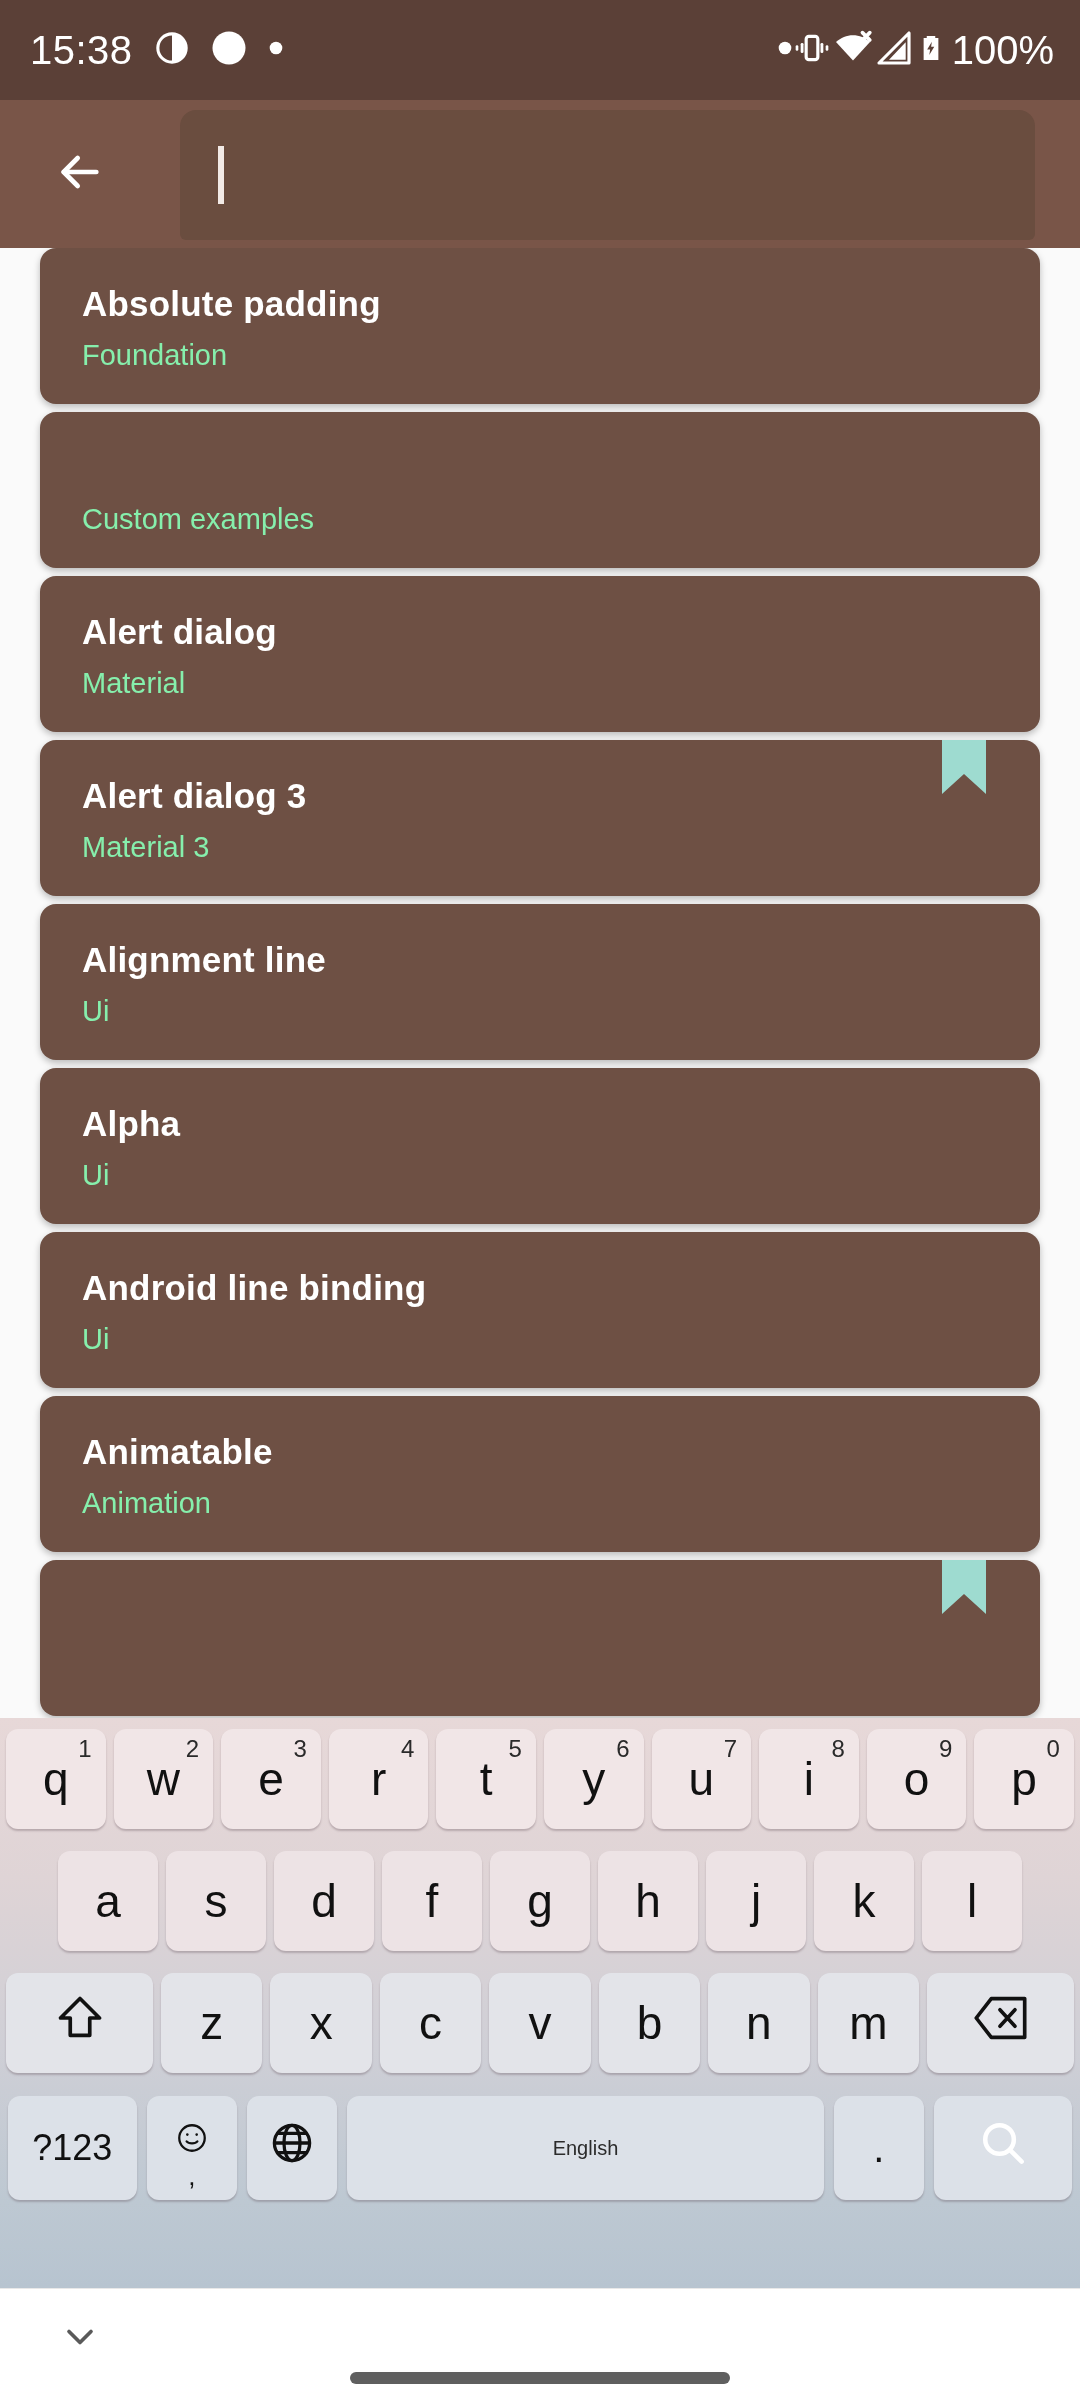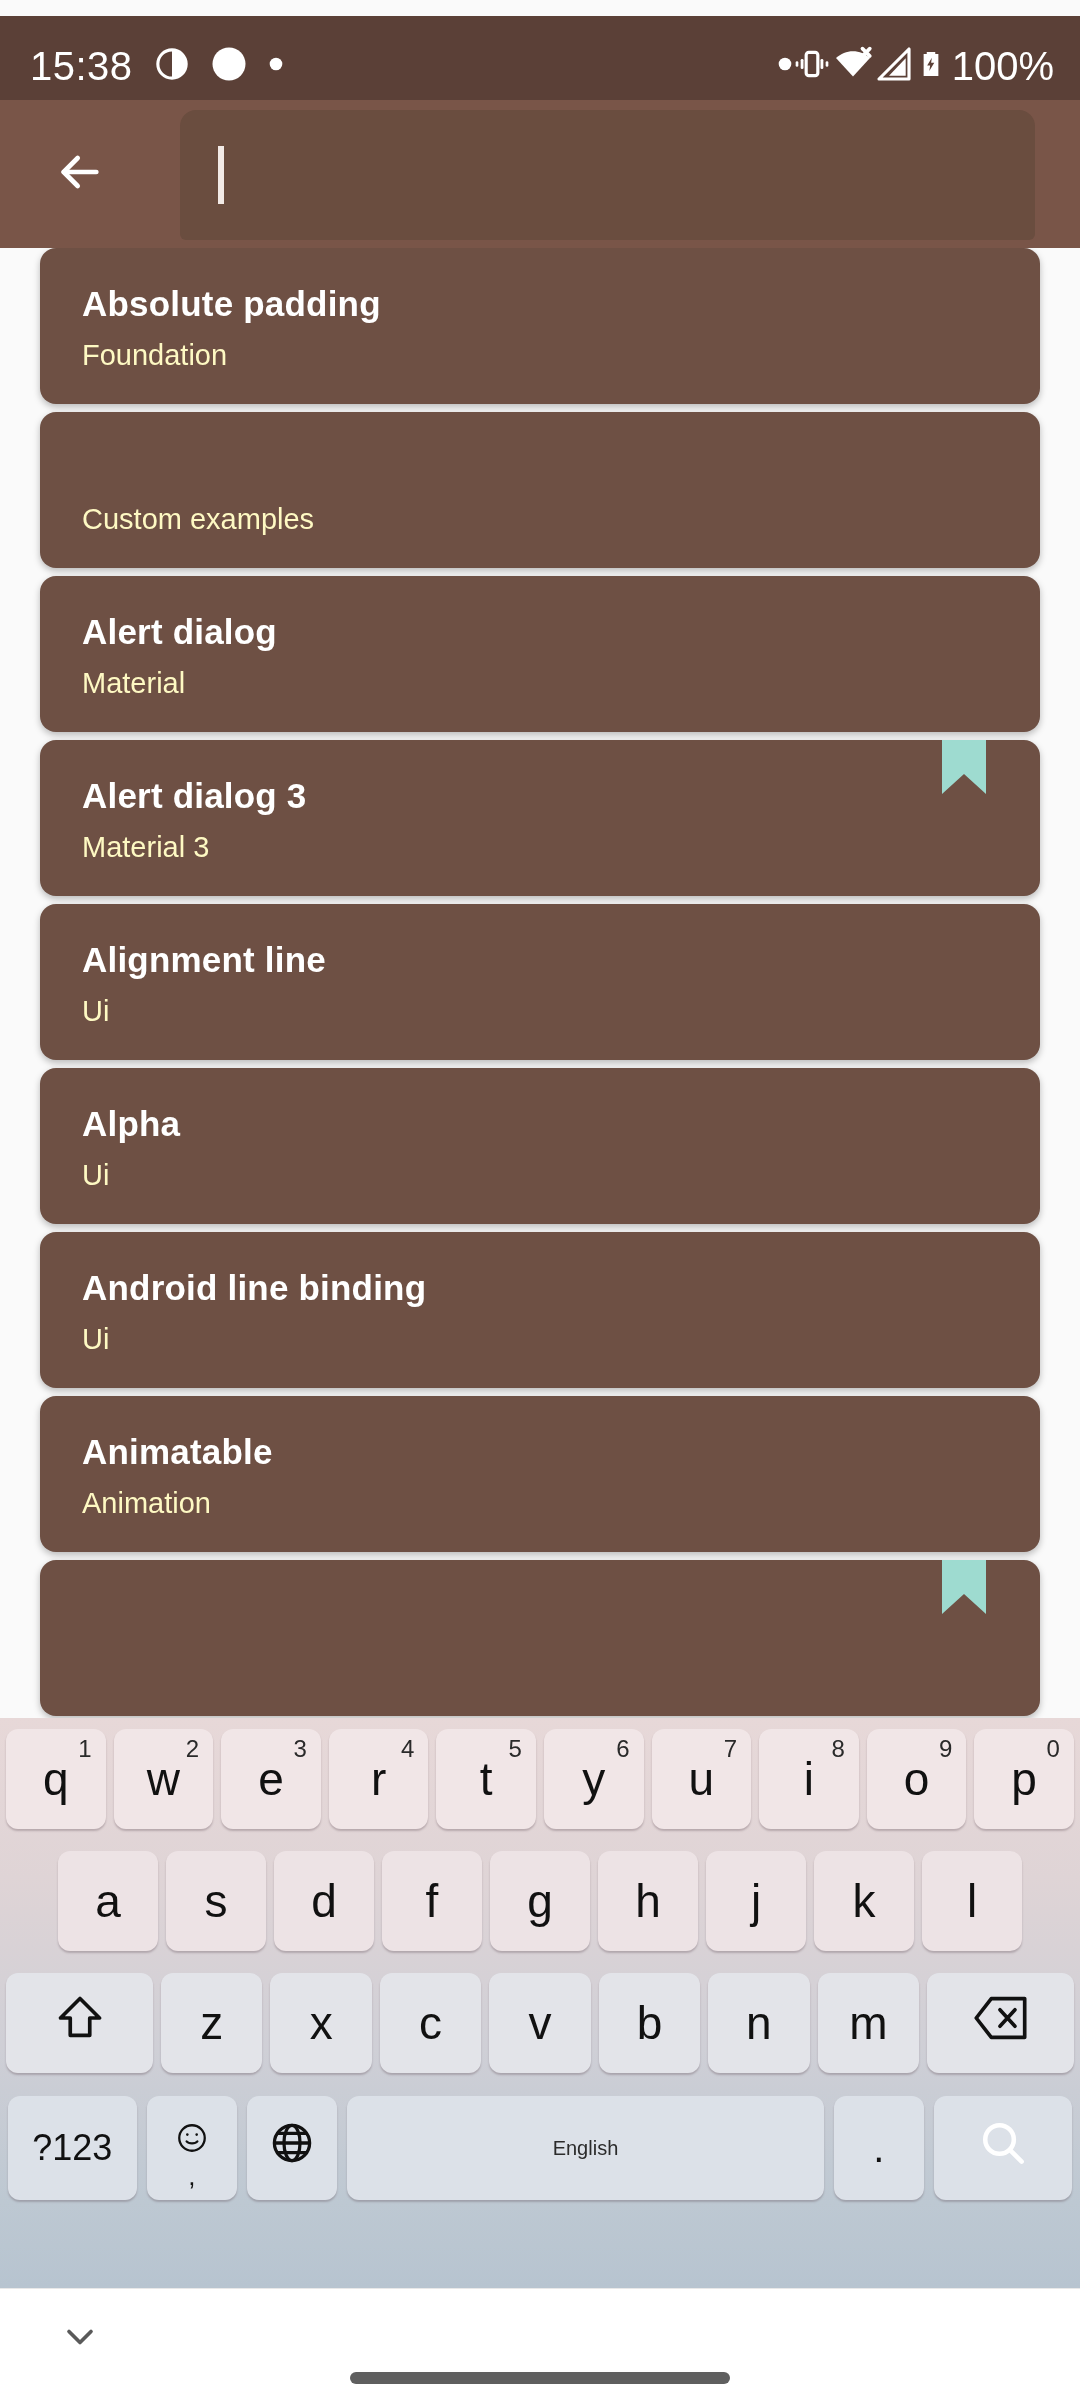--- a/index.html
+++ b/index.html
@@ -6,21 +6,21 @@
   html, body {
     width:1080px; height:2400px;
     background:#ffffff;
     font-family:"Liberation Sans", sans-serif;
     overflow:hidden;
   }
   #screen { position:relative; width:1080px; height:2400px; background:#fafafa; }
 
   
   .statusbar{
-    position:absolute; left:0; top:16px; width:1080px; height:100px;
+    position:absolute; left:0; top:0; width:1080px; height:100px;
     background:#5B4037; color:#ffffff;
     display:flex; align-items:center; justify-content:space-between;
     padding:0 26px 0 30px;
   }
   .sb-left{ display:flex; align-items:center; gap:22px; }
   .sb-clock{ font-size:40px; letter-spacing:.5px; font-weight:400; line-height:1; }
   .sb-right{ display:flex; align-items:center; }
   .sb-battpct{ font-size:40px; font-weight:400; line-height:1; margin-left:4px;}
   .ic{ display:block; }
 
@@ -61,21 +61,21 @@
     border-radius:16px;
     box-shadow:0 3px 7px rgba(0,0,0,0.26);
   }
   .card-title{
     position:absolute; left:42px; top:36px;
     font-size:35px; font-weight:700; color:#ffffff;
     letter-spacing:.2px; line-height:40px;
   }
   .card-sub{
     position:absolute; left:42px; top:89px;
-    font-size:29px; font-weight:400; color:#fef9c3;
+    font-size:29px; font-weight:400; color:#86efac;
     line-height:36px;
   }
   .bookmark{
     position:absolute; right:54px; top:0px;
     width:44px; height:54px;
   }
 
   
   .keyboard{
     position:absolute; left:0; top:1718px; width:1080px; height:570px;

